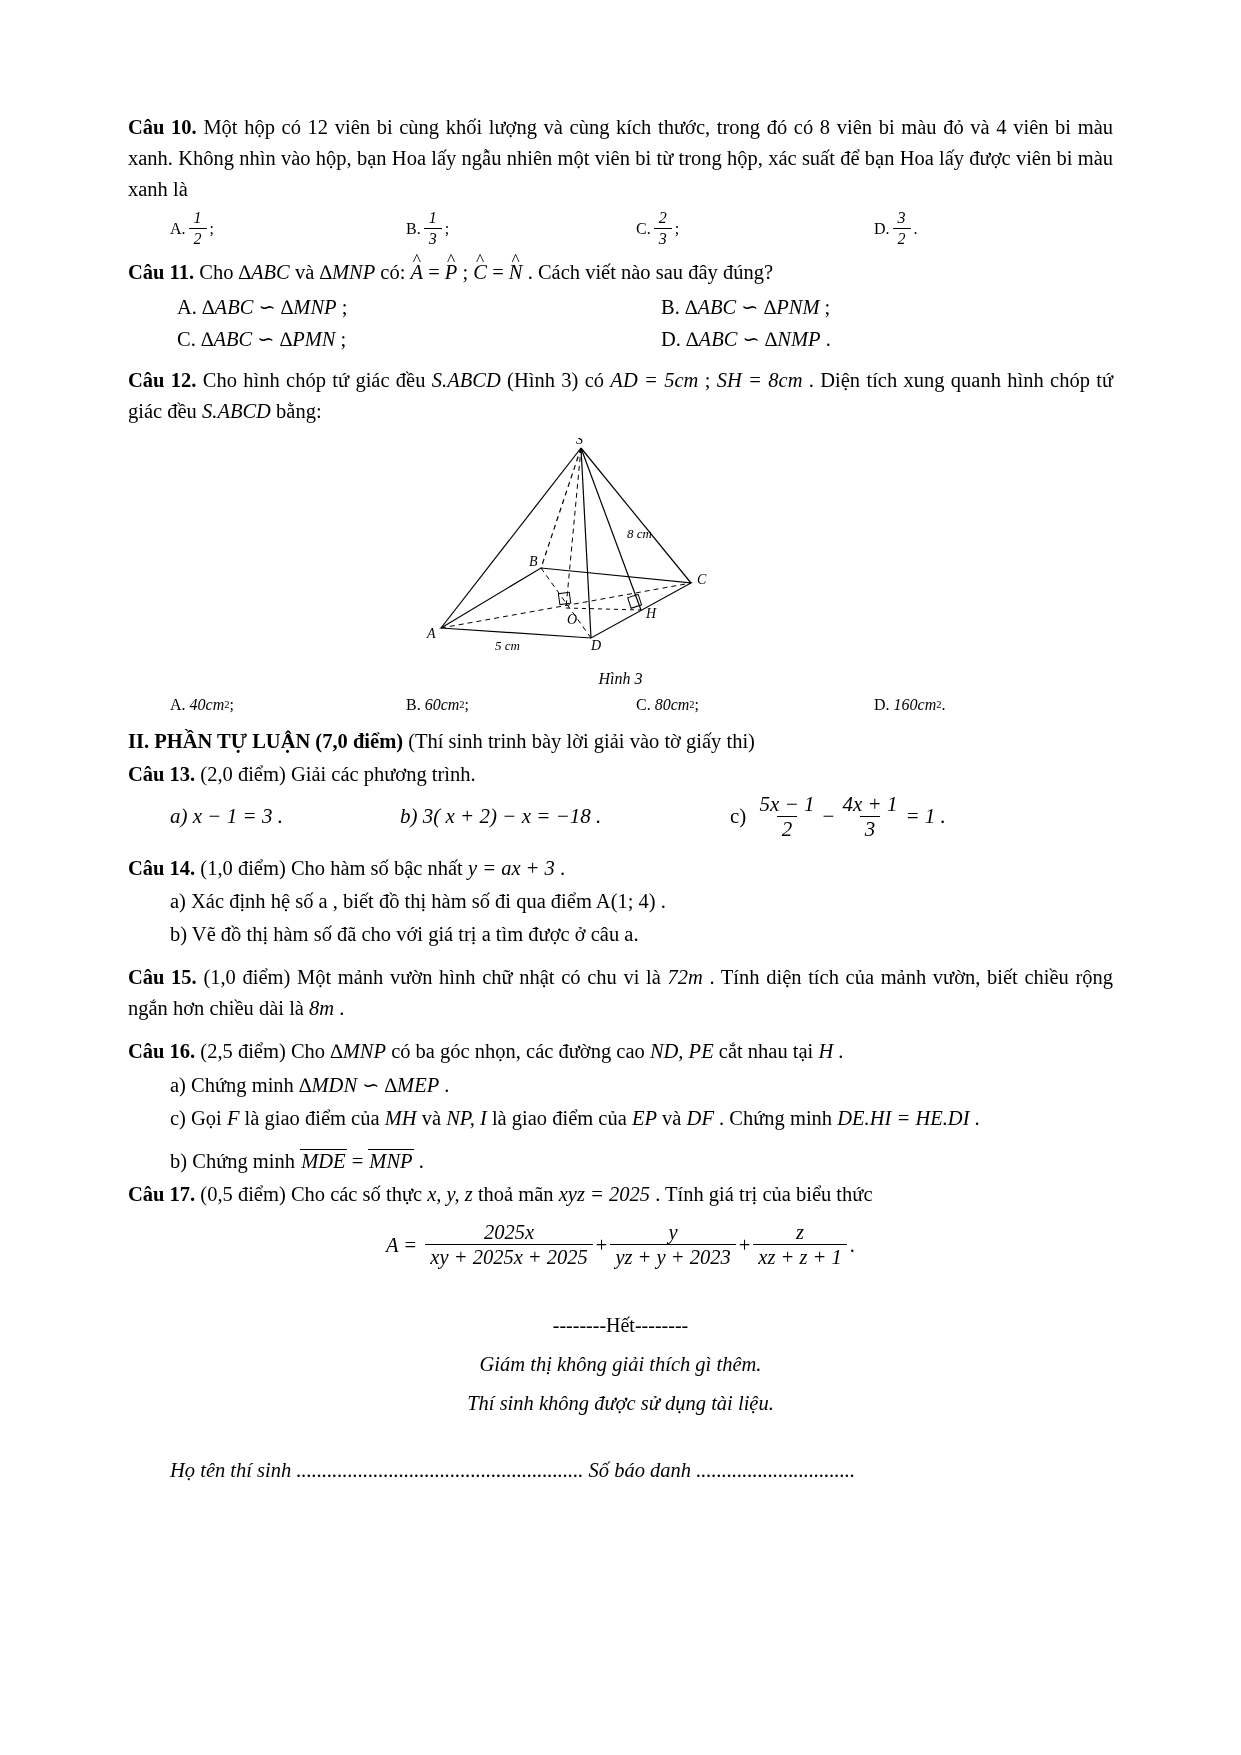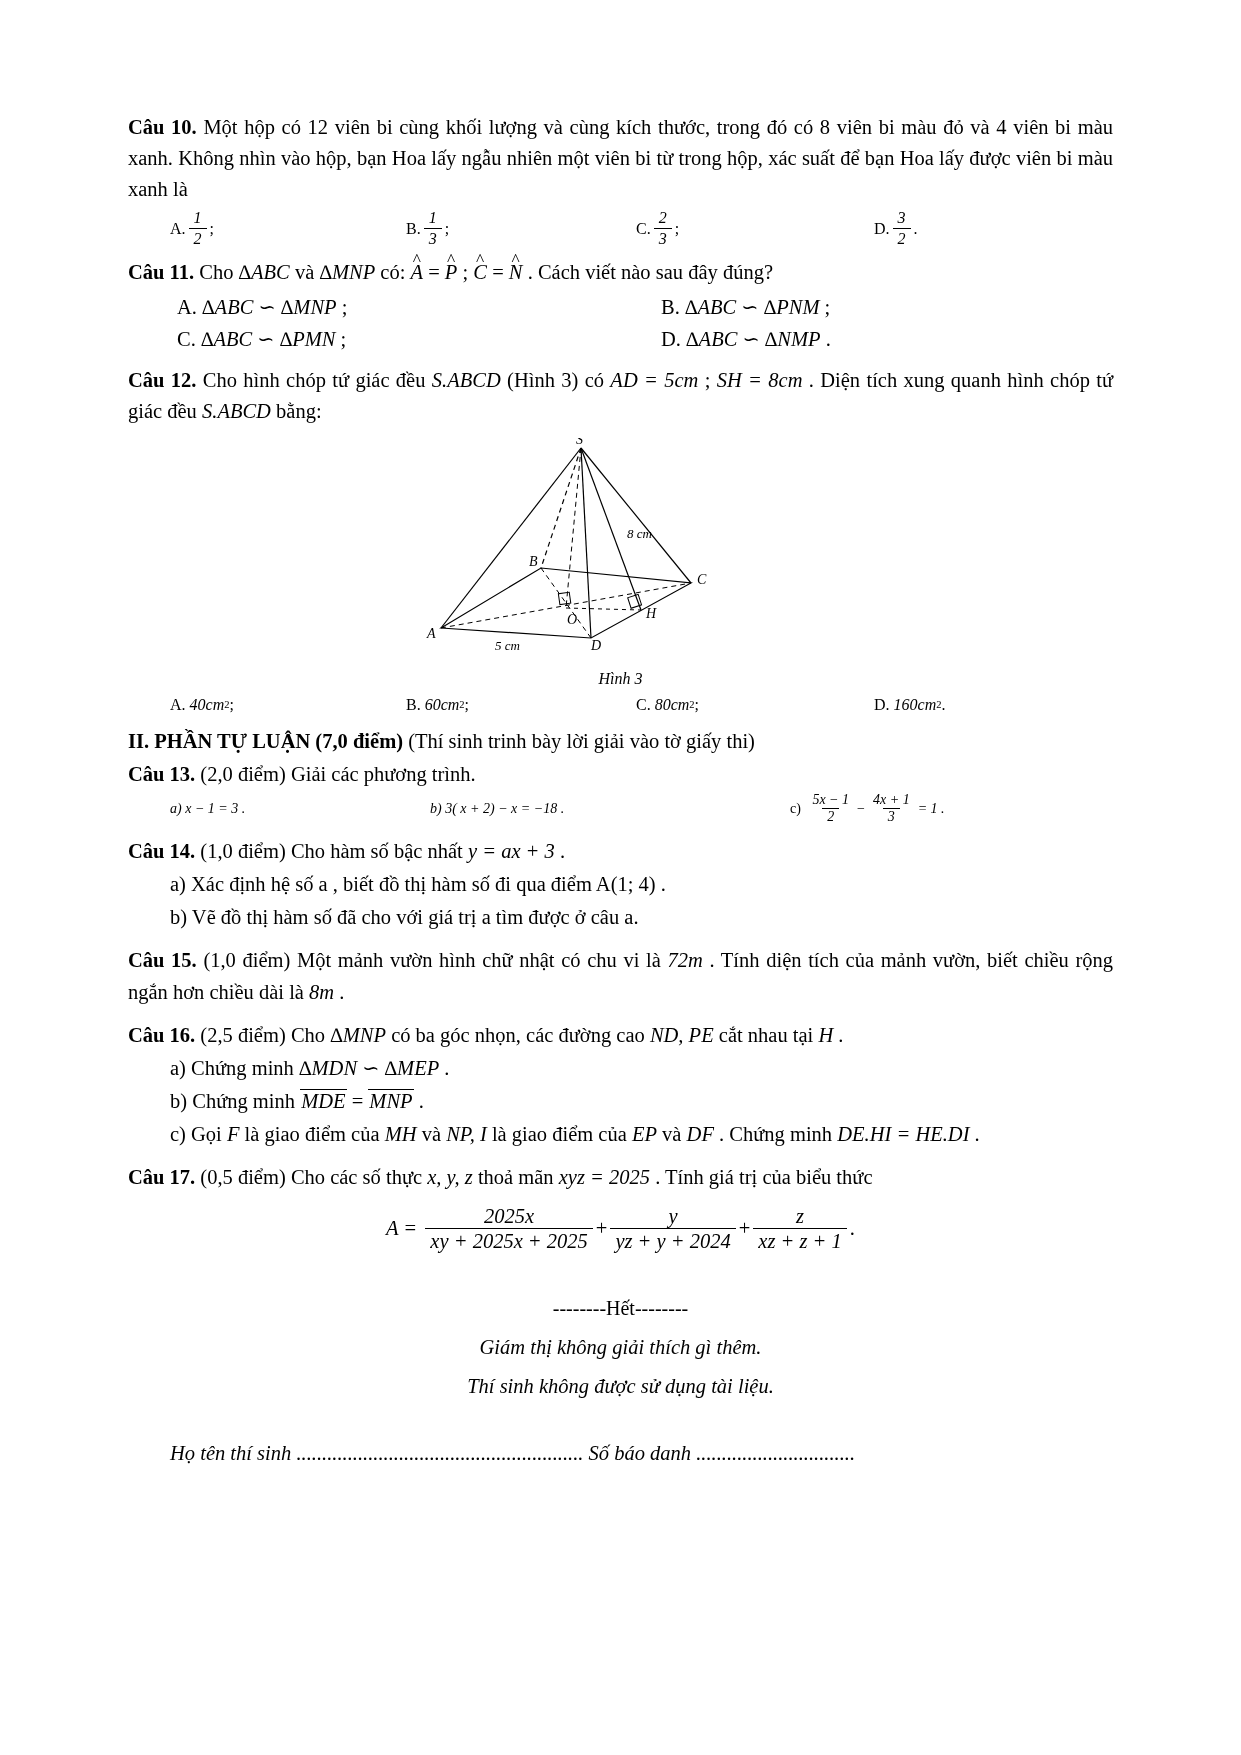--- a/index.html
+++ b/index.html
@@ -14,21 +14,21 @@
     padding:112px 128px 40px 128px;
     box-sizing:border-box;
     position:relative;
   }
   .q{ margin:0 0 4px 0; font-size:20.5px; line-height:1.52; text-align:justify;}
   .q b{font-weight:bold;}
   .lbl{font-weight:bold;}
   .it{}
   .math{font-style:italic; font-family:"Liberation Serif", serif;}
   .indent{ text-indent:0; padding-left:42px;}
-  .row{ display:flex; font-size:14px; line-height:1.5;gap:30px; }
+  .row{ display:flex; font-size:21px; line-height:1.5; }
   .frac{
     display:inline-flex; flex-direction:column; align-items:center;
     vertical-align:middle; margin:0 3px; font-style:italic;
   }
   .frac .num{ padding:0 5px; line-height:1.18;}
   .frac .den{ padding:0 5px; border-top:1.3px solid #000; line-height:1.2;}
   sup{font-size:0.66em;}
   .fig{ margin:10px 0 4px 0; text-align:center;}
   .figcap{ font-style:italic; font-size:16px; text-align:center; margin-top:-2px;}
   .sec{ font-size:20.5px; margin:16px 0 6px 0;}
@@ -268,43 +268,43 @@
     <span class="math">H</span>
     <span>.</span>
   </p>
   <p class="q indent" style="margin-bottom:2px;">
     <span>a) Chứng minh</span>
     <span class="math">∆MDN</span>
     <span>∽</span>
     <span class="math">∆MEP</span>
     <span>.</span>
   </p>
-  <p class="q indent" style="margin-bottom:2px;">
-    <span>b) Chứng minh</span>
-    <span class="math ovl">MDE</span>
-    <span>=</span>
-    <span class="math ovl">MNP</span>
-    <span>.</span>
-  </p>
   <p class="q" style="margin-bottom:12px;">
     <span style="padding-left:42px;">c) Gọi</span>
     <span class="math">F</span>
     <span>là giao điểm của</span>
     <span class="math">MH</span>
     <span>và</span>
     <span class="math">NP,</span>
     <span class="math">I</span>
     <span>là giao điểm của</span>
     <span class="math">EP</span>
     <span>và</span>
     <span class="math">DF</span>
     <span>. Chứng minh</span>
     <span class="math">DE.HI = HE.DI</span>
     <span>.</span>
   </p>
+  <p class="q indent" style="margin-bottom:2px;">
+    <span>b) Chứng minh</span>
+    <span class="math ovl">MDE</span>
+    <span>=</span>
+    <span class="math ovl">MNP</span>
+    <span>.</span>
+  </p>
 
   <p class="q" style="margin-bottom:2px;">
     <b class="lbl">Câu 17.</b>
     <span class="it">(0,5 điểm)</span>
     <span>Cho các số thực</span>
     <span class="math">x, y, z</span>
     <span>thoả mãn</span>
     <span class="math">xyz = 2025</span>
     <span>. Tính giá trị của biểu thức</span>
   </p>
@@ -312,21 +312,21 @@
   <div class="big-eq">
     <span style="display:inline-flex; align-items:center;">
       <span class="math">A =</span>&nbsp;
       <span class="frac">
         <span class="num">2025x</span>
         <span class="den">xy + 2025x + 2025</span>
       </span>
       <span>+</span>
       <span class="frac">
         <span class="num">y</span>
-        <span class="den">yz + y + 2024</span>
+        <span class="den">yz + y + 2023</span>
       </span>
       <span>+</span>
       <span class="frac">
         <span class="num">z</span>
         <span class="den">xz + z + 1</span>
       </span>
       <span>.</span>
     </span>
   </div>
 

